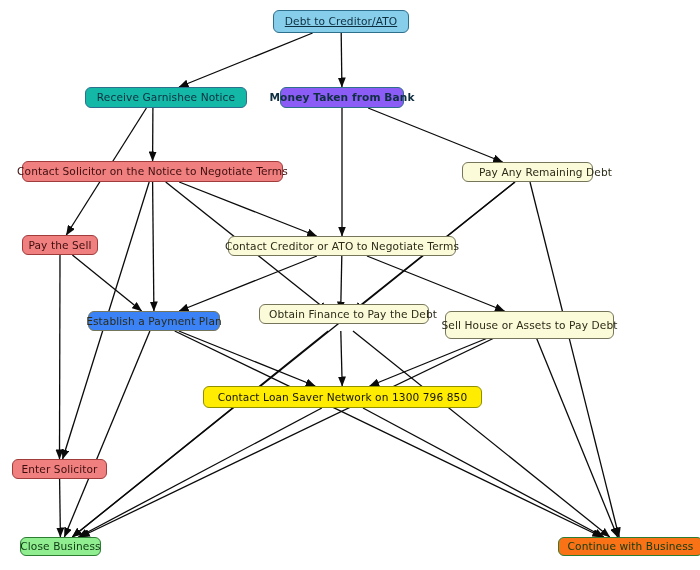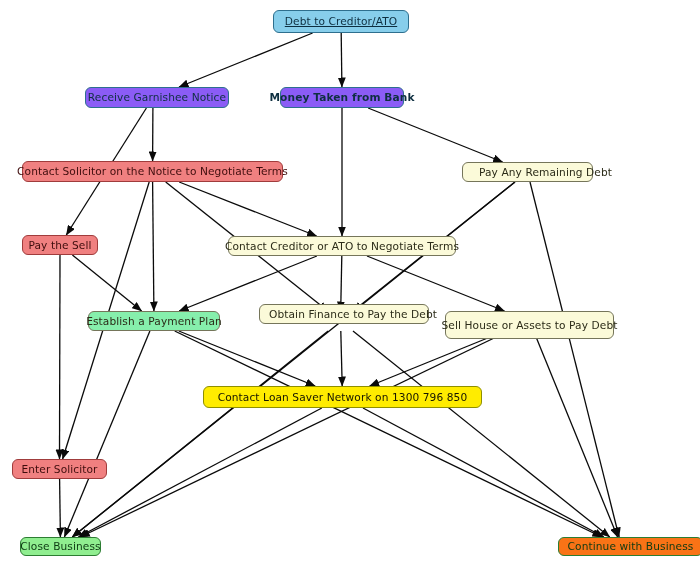--- a/index.html
+++ b/index.html
@@ -70,26 +70,26 @@
       <line x1="328.1" y1="331.0" x2="72.3" y2="537.0" stroke="#0a0a0a" stroke-width="1.3" marker-end="url(#arrow)"></line>
       <line x1="353.0" y1="331.0" x2="609.7" y2="537.0" stroke="#0a0a0a" stroke-width="1.3" marker-end="url(#arrow)"></line>
       <line x1="504.9" y1="331.0" x2="369.6" y2="386.0" stroke="#0a0a0a" stroke-width="1.3" marker-end="url(#arrow)"></line>
       <line x1="508.7" y1="331.0" x2="80.3" y2="537.0" stroke="#0a0a0a" stroke-width="1.3" marker-end="url(#arrow)"></line>
       <line x1="533.6" y1="331.0" x2="617.6" y2="537.0" stroke="#0a0a0a" stroke-width="1.3" marker-end="url(#arrow)"></line>
       <line x1="321.8" y1="408.0" x2="78.4" y2="537.0" stroke="#0a0a0a" stroke-width="1.3" marker-end="url(#arrow)"></line>
       <line x1="363.0" y1="408.0" x2="603.8" y2="537.0" stroke="#0a0a0a" stroke-width="1.3" marker-end="url(#arrow)"></line>
       <line x1="59.6" y1="479.0" x2="60.4" y2="537.0" stroke="#0a0a0a" stroke-width="1.3" marker-end="url(#arrow)"></line>
     </svg>
     <div class="node" style="left: 273px; top: 10px; width: 136px; height: 23px; background: rgb(135, 206, 235); border-color: rgb(46, 111, 142); color: rgb(14, 47, 64); text-decoration: underline;">Debt to Creditor/ATO</div>
-    <div class="node" style="left: 85px; top: 87px; width: 144px; height: 21px; background: #8b5cf6; border-color: rgb(46, 111, 142); color: rgb(14, 47, 64);">Receive Garnishee Notice</div>
+    <div class="node" style="left: 85px; top: 87px; width: 162px; height: 21px; background: #14b8a6; border-color: rgb(46, 111, 142); color: rgb(14, 47, 64);">Receive Garnishee Notice</div>
     <div class="node" style="left: 280px; top: 87px; width: 124px; height: 21px; background: #8b5cf6; border-color: rgb(46, 111, 142); color: rgb(14, 47, 64); font-weight: bold;">Money Taken from Bank</div>
     <div class="node" style="left: 22px; top: 161px; width: 261px; height: 21px; background: rgb(240, 128, 128); border-color: rgb(160, 60, 60); color: rgb(63, 13, 13);">Contact Solicitor on the Notice to Negotiate Terms</div>
     <div class="node" style="left: 462px; top: 162px; width: 131px; height: 20px; background: rgb(251, 250, 217); border-color: rgb(117, 117, 90); color: rgb(43, 43, 24); padding-left: 36px;">Pay Any Remaining Debt</div>
     <div class="node" style="left: 22px; top: 235px; width: 76px; height: 20px; background: rgb(240, 128, 128); border-color: rgb(160, 60, 60); color: rgb(63, 13, 13);">Pay the Sell</div>
     <div class="node" style="left: 228px; top: 236px; width: 228px; height: 20px; background: rgb(251, 250, 217); border-color: rgb(117, 117, 90); color: rgb(43, 43, 24);">Contact Creditor or ATO to Negotiate Terms</div>
-    <div class="node" style="left: 88px; top: 311px; width: 132px; height: 20px; background: #86efac; border-color: rgb(117, 117, 90); color: rgb(43, 43, 24);">Establish a Payment Plan</div>
+    <div class="node" style="left: 88px; top: 311px; width: 132px; height: 20px; background: #3b82f6; border-color: rgb(117, 117, 90); color: rgb(43, 43, 24);">Establish a Payment Plan</div>
     <div class="node" style="left: 259px; top: 304px; width: 170px; height: 20px; background: rgb(251, 250, 217); border-color: rgb(117, 117, 90); color: rgb(43, 43, 24); padding-left: 18px;">Obtain Finance to Pay the Debt</div>
     <div class="node" style="left: 445px; top: 311px; width: 169px; height: 28px; background: rgb(251, 250, 217); border-color: rgb(117, 117, 90); color: rgb(43, 43, 24);">Sell House or Assets to Pay Debt</div>
     <div class="node" style="left: 203px; top: 386px; width: 279px; height: 22px; background: rgb(255, 236, 0); border-color: rgb(143, 143, 0); color: rgb(21, 21, 0);">Contact Loan Saver Network on 1300 796 850</div>
     <div class="node" style="left: 12px; top: 459px; width: 95px; height: 20px; background: rgb(240, 128, 128); border-color: rgb(160, 60, 60); color: rgb(63, 13, 13);">Enter Solicitor</div>
     <div class="node" style="left: 20px; top: 537px; width: 81px; height: 19px; background: rgb(144, 238, 144); border-color: rgb(44, 125, 50); color: rgb(14, 58, 19);">Close Business</div>
     <div class="node" style="left: 558px; top: 537px; width: 145px; height: 19px; background: #f97316; border-color: rgb(44, 125, 50); color: rgb(14, 58, 19);">Continue with Business</div>
   </div>
 
 </body></html>

